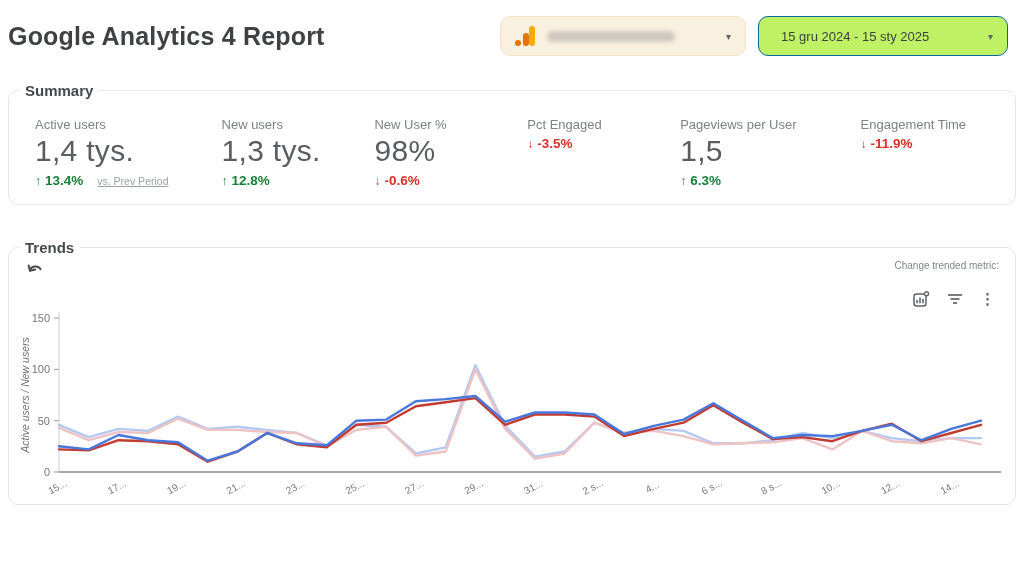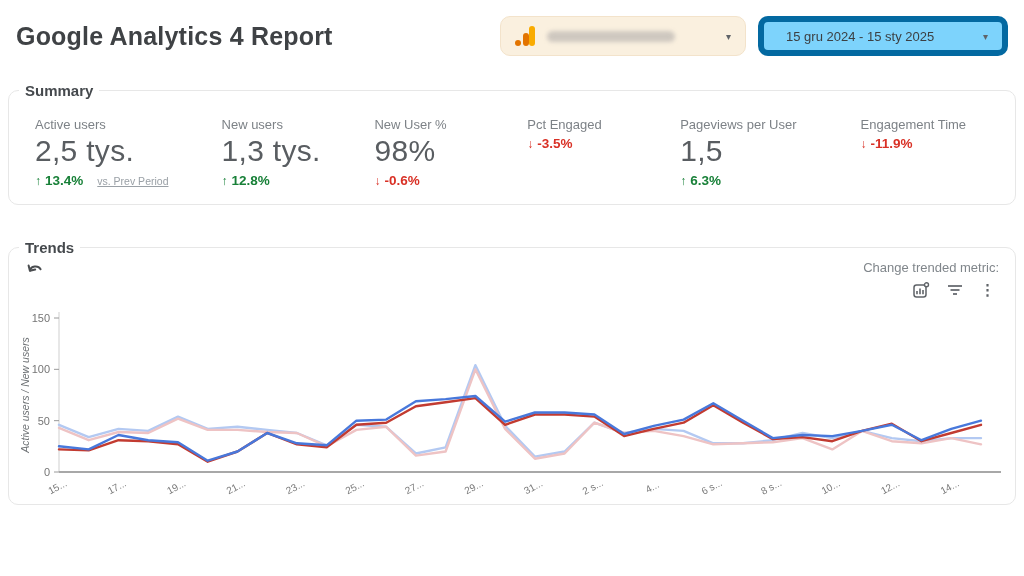--- a/index.html
+++ b/index.html
@@ -2,35 +2,35 @@
 <html><head>
 <meta charset="utf-8">
 <style>
   * { margin:0; padding:0; box-sizing:border-box; }
   html,body { background:#fff; }
   .page {
     width:1024px; height:576px; position:relative; overflow:hidden;
     background:#ffffff; font-family:"Liberation Sans", sans-serif; color:#3c4043;
   }
   
-  .header { display:flex; align-items:center; justify-content:space-between; padding:16px 16px 0 16px; }
+  .header { display:flex; align-items:center; justify-content:space-between; padding:16px 16px 0 8px; }
   .page-title { font-size:25px; font-weight:700; color:#3f4245; letter-spacing:.2px; }
   .controls { display:flex; gap:12px; align-items:center; }
   .account-btn {
     width:246px; height:40px; background:#faf0df; border:1px solid #f3e3cb;
     border-radius:10px; display:flex; align-items:center; padding:0 14px 0 14px; gap:10px; cursor:pointer;
   }
   .ga-logo { width:22px; height:20px; position:relative; flex:0 0 auto; }
   .ga-logo .bar-tall { position:absolute; right:2px; top:0; width:6px; height:20px; background:#f9ab00; border-radius:3px; }
   .ga-logo .bar-mid  { position:absolute; left:8px; top:7px; width:6px; height:13px; background:#e37400; border-radius:3px; }
   .ga-logo .dot      { position:absolute; left:0; bottom:0; width:6px; height:6px; background:#e37400; border-radius:50%; }
   .blur-bar { width:128px; height:11px; background:#c7c1ba; border-radius:6px; filter:blur(2.2px); opacity:.85; }
   .caret { margin-left:auto; font-size:10px; color:#5f6368; }
   .date-btn {
-    width:250px; height:40px; background:#7dd3fc; border:6px solid #0369a1; border-radius:10px;
+    width:250px; height:40px; background:#bef264; border:1px solid #0369a1; border-radius:10px;
     display:flex; align-items:center; justify-content:space-between; padding:0 14px 0 22px;
     font-size:13px; color:#3c4043; cursor:pointer;
   }
   
   fieldset.panel { border:1px solid #e7e7e7; border-radius:10px; margin:0 8px; }
   fieldset.panel legend { font-size:15px; font-weight:700; color:#45494d; padding:0 6px; margin-left:10px; }
   .summary-panel { margin-top:26px !important; }
   
   .metrics { display:flex; padding:18px 26px 16px 26px; }
   .metric { flex:1 1 0; }
@@ -42,21 +42,21 @@
   .metric .delta { font-size:13.5px; font-weight:700; margin-top:4px; display:flex; align-items:baseline; gap:4px; }
   .metric .delta .arrow { font-size:12px; }
   .delta.up { color:#188038; }
   .delta.down { color:#d93025; }
   .vs-label { font-size:10.5px; font-weight:400; color:#9aa0a6; margin-left:10px;text-decoration:underline; }
   
   .trends-panel { margin-top:34px !important; height:266px; position:relative; }
   .trends-head { display:flex; justify-content:space-between; align-items:flex-start; padding:4px 16px 0 16px; }
   .undo-btn { cursor:pointer; padding:2px; line-height:0; }
   .metric-controls { text-align:right; }
-  .metric-controls .ctl-label { font-size:13px; color:#80868b; margin-bottom:7px; }
+  .metric-controls .ctl-label { font-size:10px; color:#80868b; margin-bottom:20px; }
   .ctl-icons { display:flex; gap:17px; justify-content:flex-end; align-items:center; padding-right:4px; }
   .ctl-icons .icn { cursor:pointer; line-height:0; }
   .kebab { font-size:15px; color:#5f6368; font-weight:700; letter-spacing:0; line-height:14px; cursor:pointer; }
   .chart-wrap { position:absolute; left:8px; top:52px; width:1000px; height:210px; }
   .ytick { font-size:11px; fill:#757575; font-family:"Liberation Sans",sans-serif; }
   .xtick { font-size:10px; fill:#7a7a7a; font-family:"Liberation Sans",sans-serif; }
   .ylab  { font-size:10.5px; fill:#6d7174; font-style:italic; font-family:"Liberation Sans",sans-serif; }
 </style>
 </head>
 <body>
@@ -80,21 +80,21 @@
         <span class="caret">▾</span>
       </div>
     </div>
   </div>
 
   <fieldset class="panel summary-panel">
     <legend>Summary</legend>
     <div class="metrics">
       <div class="metric">
         <div class="label">Active users</div>
-        <div class="value">2,5 tys.</div>
+        <div class="value">1,4 tys.</div>
         <div class="delta up">
           <span class="arrow">↑</span>
           <span>13.4%</span>
           <span class="vs-label">vs. Prev Period</span>
         </div>
       </div>
       <div class="metric">
         <div class="label">New users</div>
         <div class="value">1,3 tys.</div>
         <div class="delta up">

